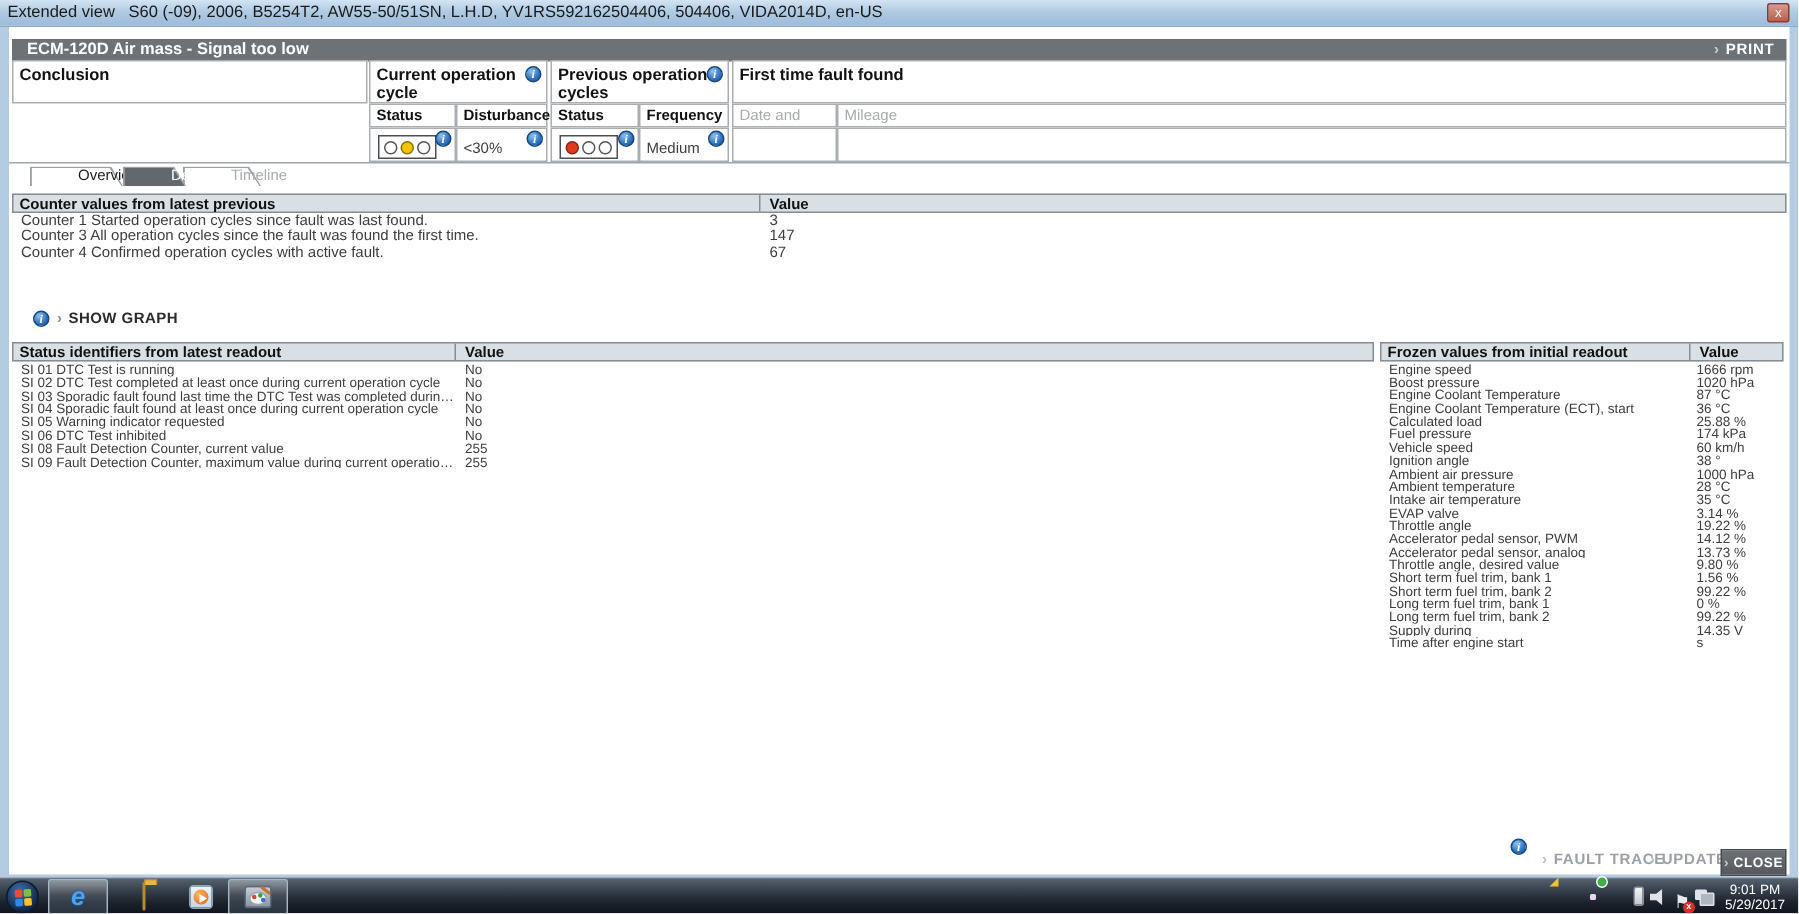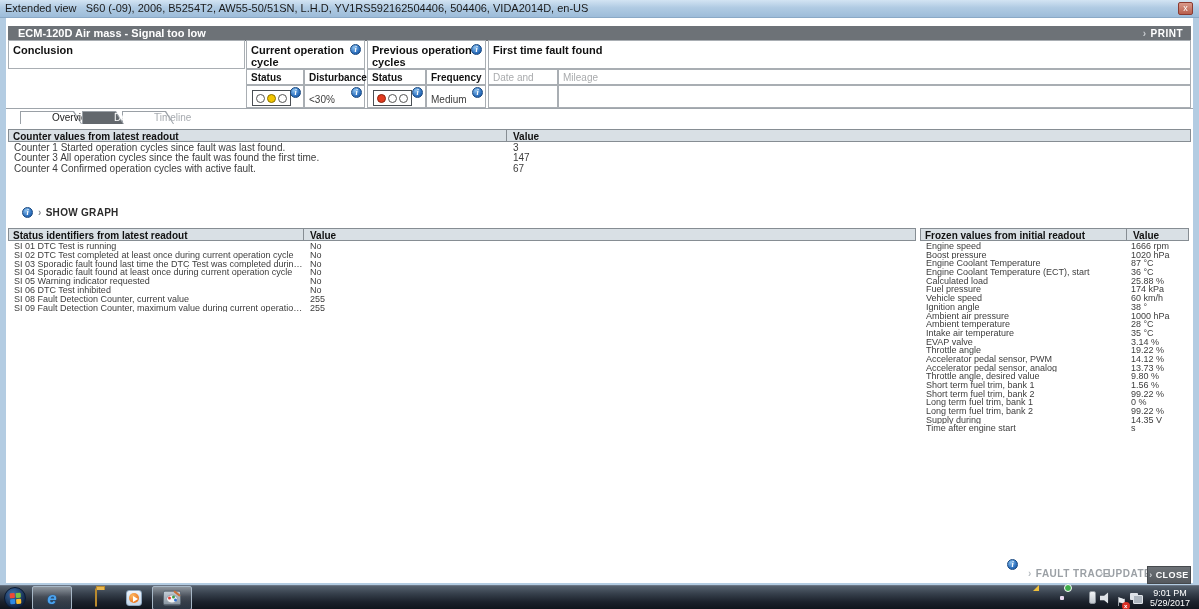--- a/index.html
+++ b/index.html
@@ -254,21 +254,21 @@
     <div class="inner"></div>
     <span class="lbl">Details</span>
   </div>
   <div class="tab disabled" style="left:122px; width:52px;">
     <div class="shape"></div>
     <div class="inner"></div>
     <span class="lbl">Timeline</span>
   </div>
 
   <div class="thead" style="left:8px; top:129px; width:1183px;">
-    <span class="hlabel">Counter values from latest readout</span>
+    <span class="hlabel">Counter values from latest previous</span>
     <span class="hvalue" style="left:497px;">Value</span>
   </div>
   <div class="trows t-counter" style="left:8px; top:143px; width:1183px;">
 
       <div class="trow">
         <span class="tlabel">Counter 1 Started operation cycles since fault was last found.</span>
         <span class="tvalue">3</span>
       </div>
 
       <div class="trow">

